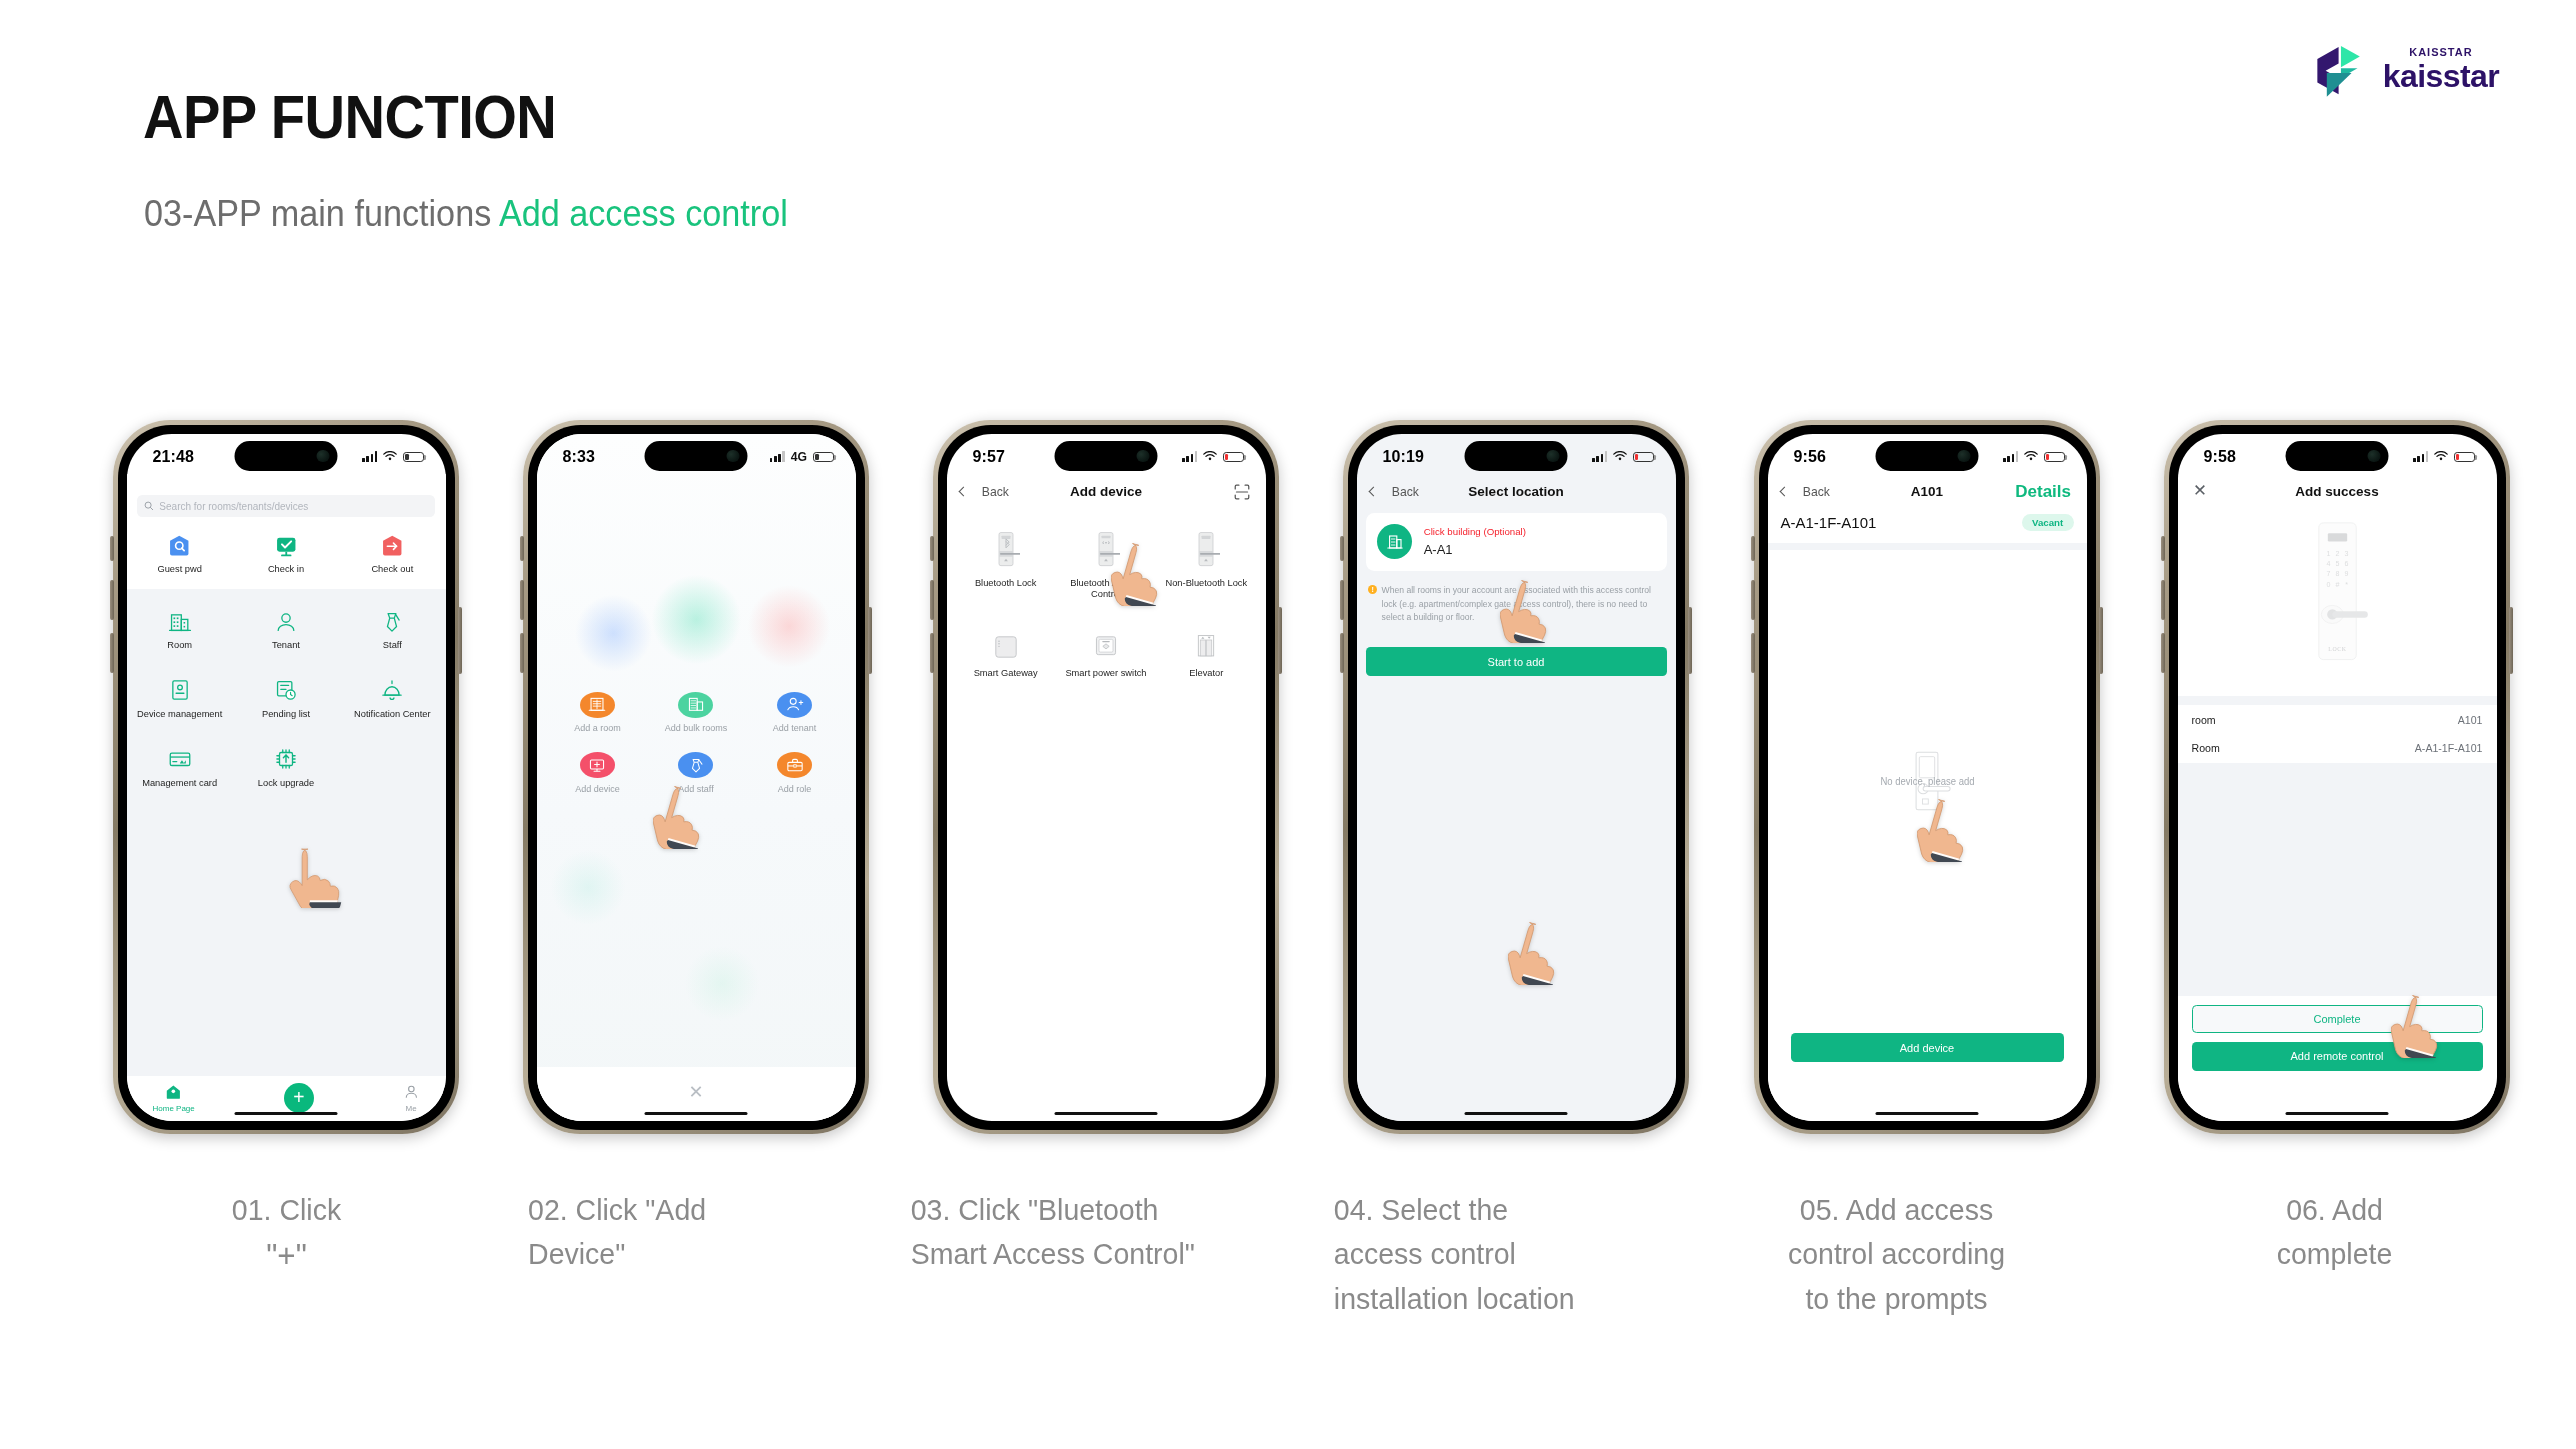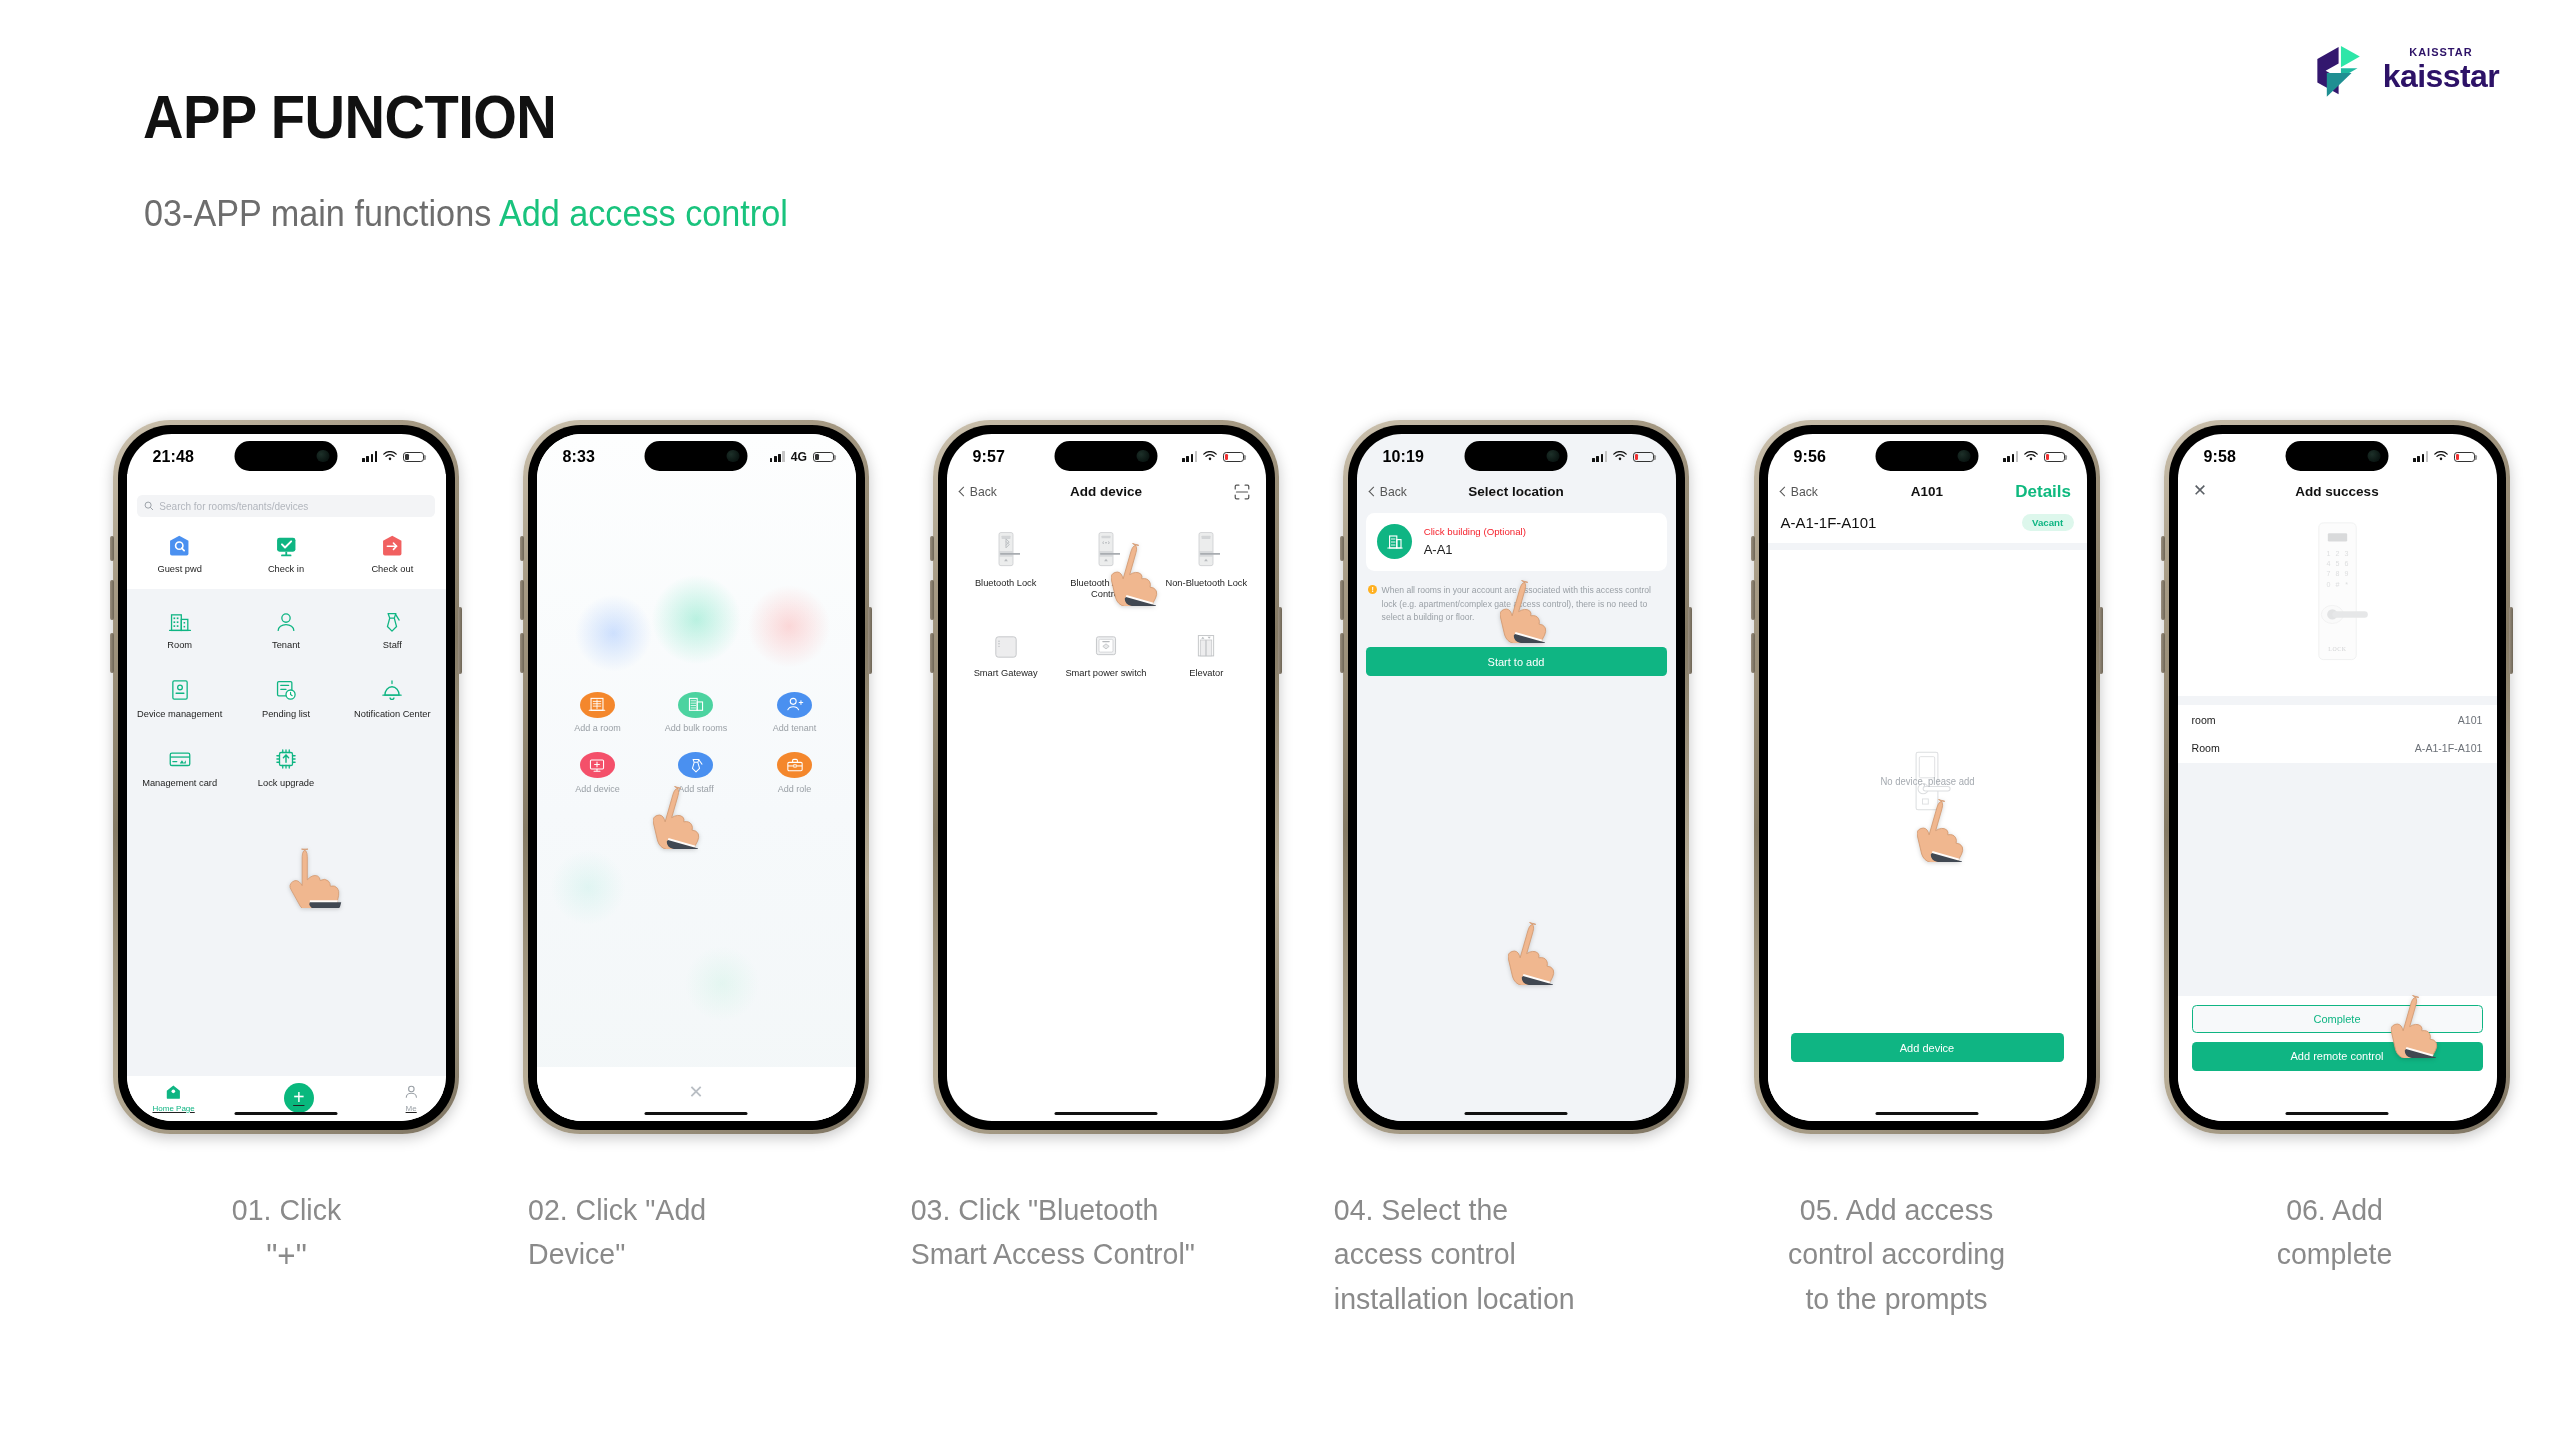--- a/index.html
+++ b/index.html
@@ -87,21 +87,21 @@
   .dots i:nth-child(3){height:8.4px}.dots i:nth-child(4){height:11px}
   .wifi { width: 14px; height: 11px; position: relative; }
   .wifi svg { position:absolute; left:0; top:0; }
   .batt { width: 20.6px; height: 10.3px; border: 1.3px solid #333; border-radius: 3.2px; position: relative; }
   .batt::after { content:""; position:absolute; right:-3.2px; top:2.6px; width:1.6px;height:4.5px;background:#999;border-radius:0 1.3px 1.3px 0;}
   .batt .fill { position:absolute; left:1px; top:1px; bottom:1px; border-radius:1.3px; }
   .net4g { font-size: 12.2px; font-weight: 700; color:#111; }
 
   
   .navbar { display:flex; align-items:center; justify-content:space-between; padding: 6.4px 15.5px 0 13px; height: 30px; }
-  .nav-back { display:flex; align-items:center; gap:2px; color:#555; font-size:12.2px; }
+  .nav-back { display:flex; align-items:center; gap:14px; color:#555; font-size:12.2px; }
   .nav-chev { width:7px;height:7px; border-left:1.7px solid #555;border-bottom:1.7px solid #555; transform:rotate(45deg); margin-right:1.3px;}
   .nav-title { font-size:13.5px; font-weight:700; color:#111; position:absolute; left:50%; transform:translateX(-50%); }
   .nav-right { font-size:17px; font-weight:700; color:#0fb97f; }
   .navwrap { position:relative; }
 
   
   .search-bar {
     margin: 5.2px 10.3px 0 10.3px; height: 22px; border-radius: 5.2px; background:#f3f4f6;
     display:flex; align-items:center; gap:5.2px; padding: 0 7.7px;
     color:#b2b6bd; font-size:10px;
@@ -109,21 +109,21 @@
   .p1-top { background:#fff; padding: 16.7px 0 14px 0; }
   .grid3 { display:grid; grid-template-columns: repeat(3,1fr); }
   .cell { display:flex; flex-direction:column; align-items:center; gap:5.8px; }
   .cell .lbl { font-size:9.3px; color:#1d1d1d; text-align:center; line-height:1.18; }
   .shield { width:24.5px;height:24.5px; position:relative; }
   .p1-mid { background:#f2f4f7; padding: 19.3px 0 0 0; flex:1; }
   .p1-mid .grid3 { row-gap: 26px; }
   .ico-g { width: 26px; height: 26px; }
   .tabbar {
     height: 45px; background:#fff; display:flex; align-items:center;
-    justify-content:space-between; padding: 0 26px; position:relative;text-decoration:underline;
+    justify-content:space-between; padding: 0 26px; position:relative;
   }
   .tab { display:flex; flex-direction:column; align-items:center; gap:1.9px; }
   .tab .t-lbl { font-size:8px; }
   .fab {
     width: 30px; height:30px; border-radius:50%; background:#09b87d;
     display:flex; align-items:center; justify-content:center;
     color:#fff; font-size:19.3px; font-weight:300; line-height:1;
   }
   .homebar { position:absolute; left:50%; transform:translateX(-50%); bottom:5.2px; width:103px;height:3.2px;border-radius:1.9px;background:#111;}
 

